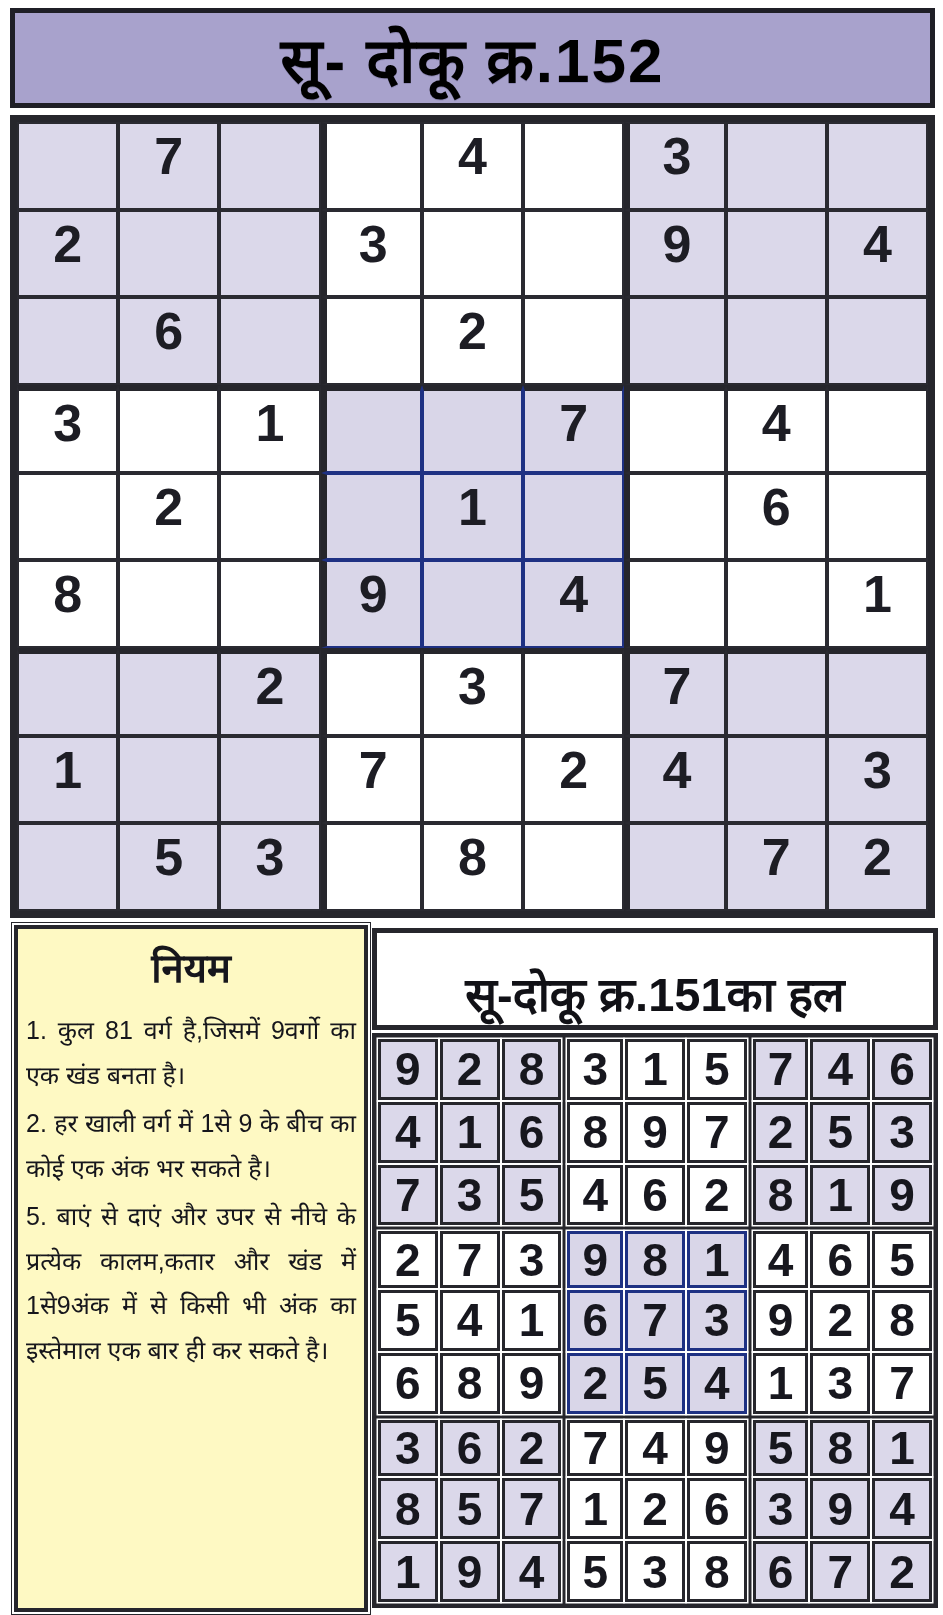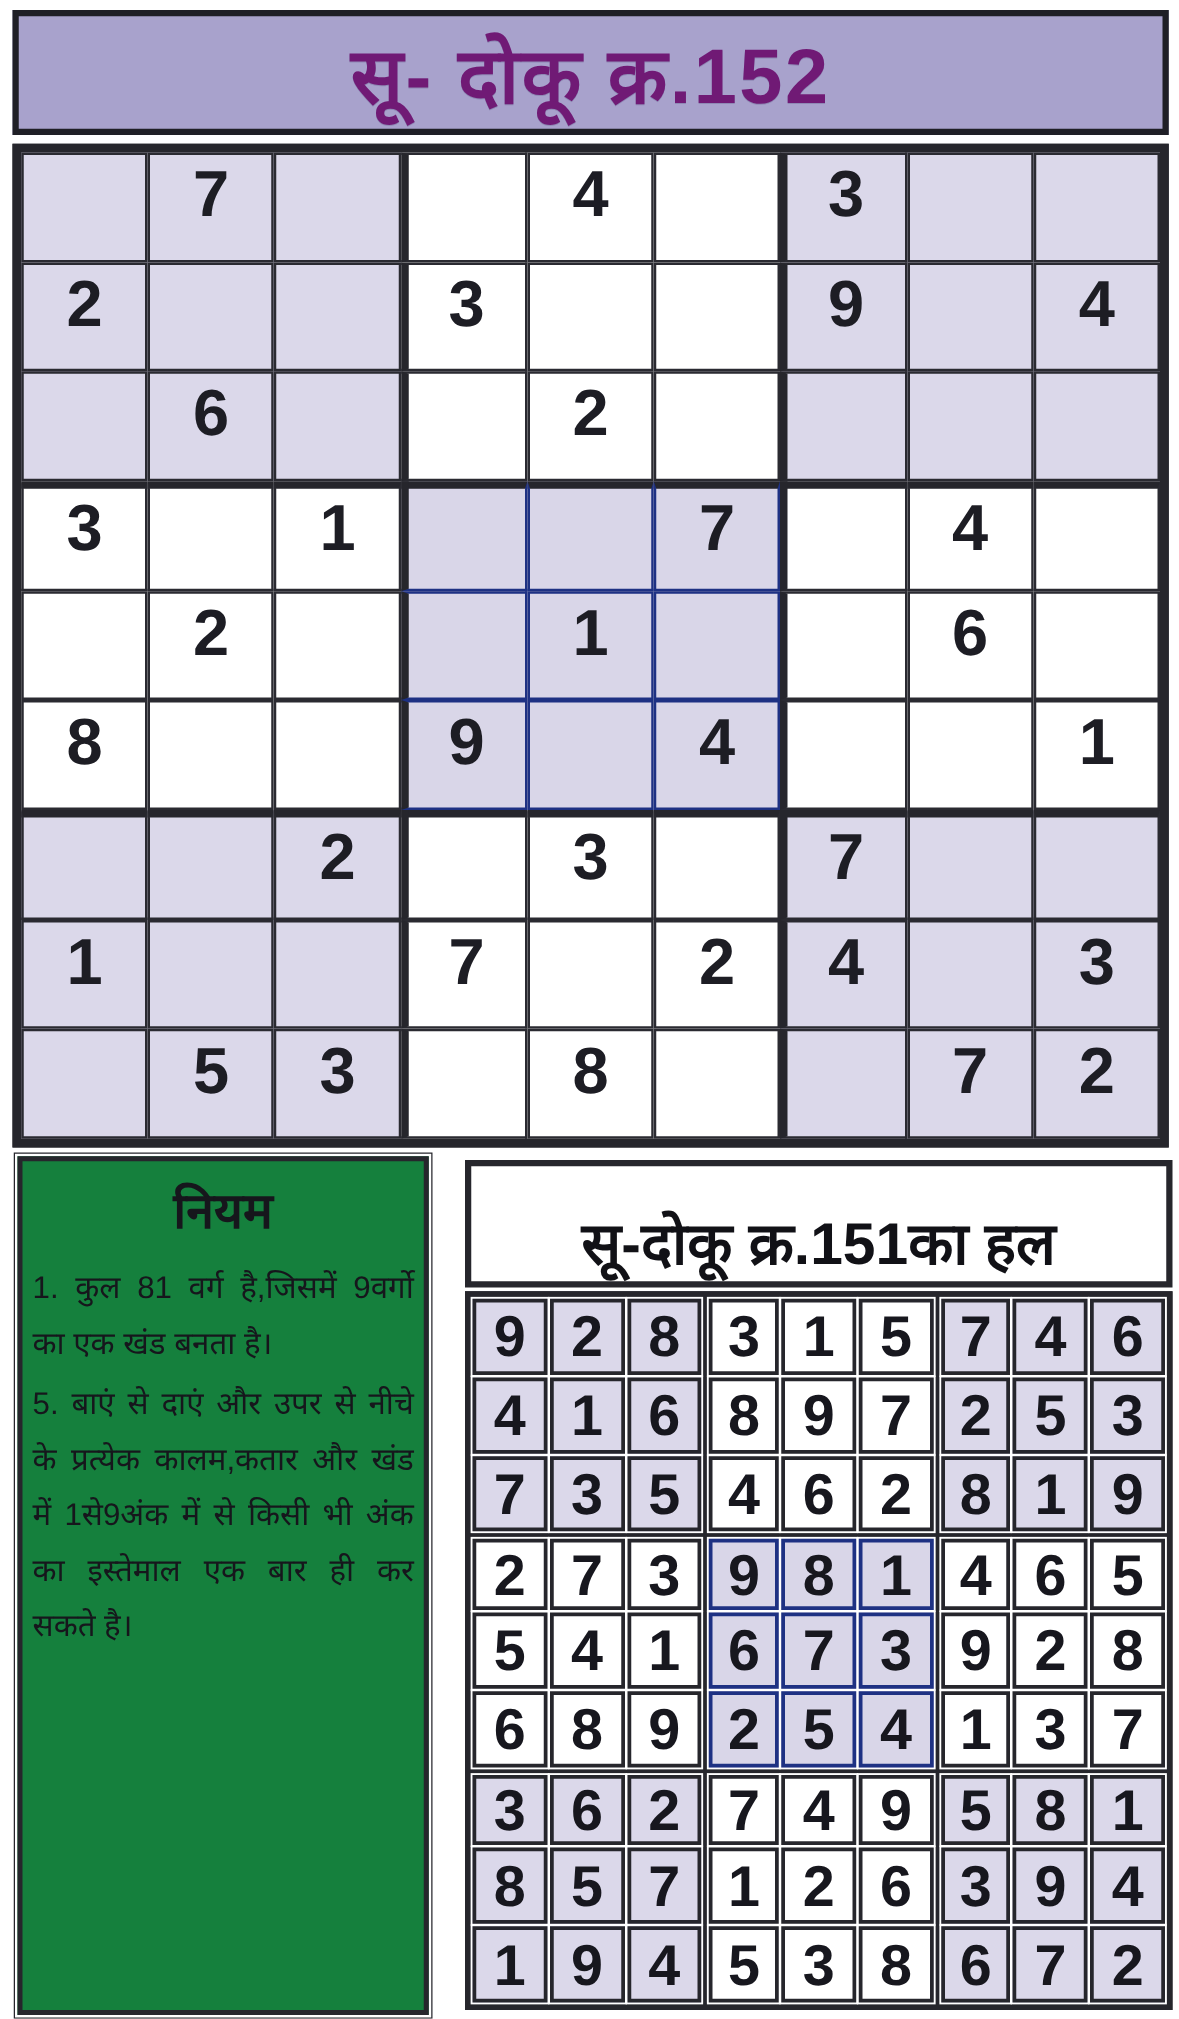--- a/index.html
+++ b/index.html
@@ -13,21 +13,21 @@
   .abs { position: absolute; }
 
   
   .title-bar {
     left: 10px; top: 8px; width: 925px; height: 100px;
     background: #a8a2cc;
     border: 5px solid #1f1f26;
     display: flex; align-items: center; justify-content: center;
   }
   .title-bar h1 {
-    color: #701a75; font-size: 62px; font-weight: bold; letter-spacing: 2px;
+    color: #000000; font-size: 62px; font-weight: bold; letter-spacing: 2px;
     text-shadow: 0 1px 0 #8f89b5;
   }
 
   
   .puzzle-grid {
     left: 10px; top: 115px; width: 925px; height: 803px;
     border: 7px solid #26262c;
     background: #26262c;
     display: grid;
     grid-template-columns: repeat(9, 1fr);
@@ -41,22 +41,22 @@
     font-size: 52px; font-weight: bold; color: #1d1d24;
     line-height: 1.1;
   }
   .puzzle-grid .cell.shaded { background: #dbd8ea; }
   .puzzle-grid .cell.center { border-color: #1e3183; background: #d9d6e8; }
   .puzzle-grid .cell.box-l { border-left: 6px solid #26262c; }
   .puzzle-grid .cell.box-t { border-top: 6px solid #26262c; }
 
   
   .rules-panel {
-    left: 14px; top: 925px; width: 329px; height: 687px;
-    background: #15803d;
+    left: 14px; top: 925px; width: 354px; height: 687px;
+    background: #fef9c3;
     border: 4px solid #26262c;
     outline: 1px solid #26262c;
     outline-offset: 2px;
     padding: 10px 8px 8px 8px;
     color: #16161c;
   }
   .rules-panel .rules-title {
     text-align: center; font-size: 40px; font-weight: bold; margin-bottom: 14px;
   }
   .rules-panel p {
@@ -182,20 +182,21 @@
     <div class="cell">8</div>
     <div class="cell"></div>
     <div class="cell shaded box-l"></div>
     <div class="cell shaded">7</div>
     <div class="cell shaded">2</div>
   </div>
 
 <div class="abs rules-panel">
   <div class="rules-title">नियम</div>
   <p>1. कुल 81 वर्ग है,जिसमें 9वर्गो का एक खंड बनता है।</p>
+  <p>2. हर खाली वर्ग में 1से 9 के बीच का कोई एक अंक भर सकते है।</p>
   <p>5. बाएं से दाएं और उपर से नीचे के प्रत्येक कालम,कतार और खंड में 1से9अंक में से किसी भी अंक का इस्तेमाल एक बार ही कर सकते है।</p>
 </div>
 
 <div class="abs solution-header">
   <h2>सू-दोकू क्र.151का हल</h2>
 </div>
 
 <div class="abs solution-grid">
     <div class="cell shaded">9</div>
     <div class="cell shaded">2</div>

